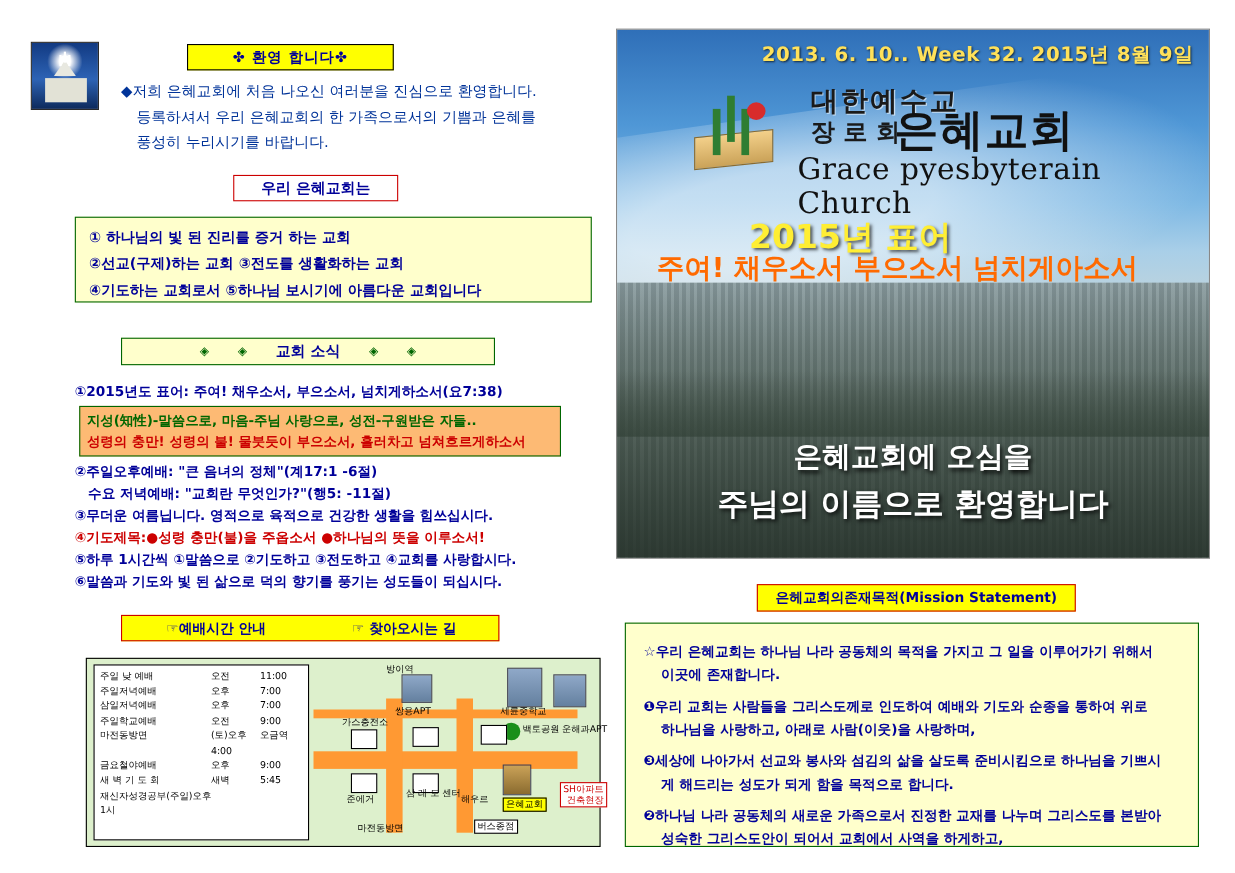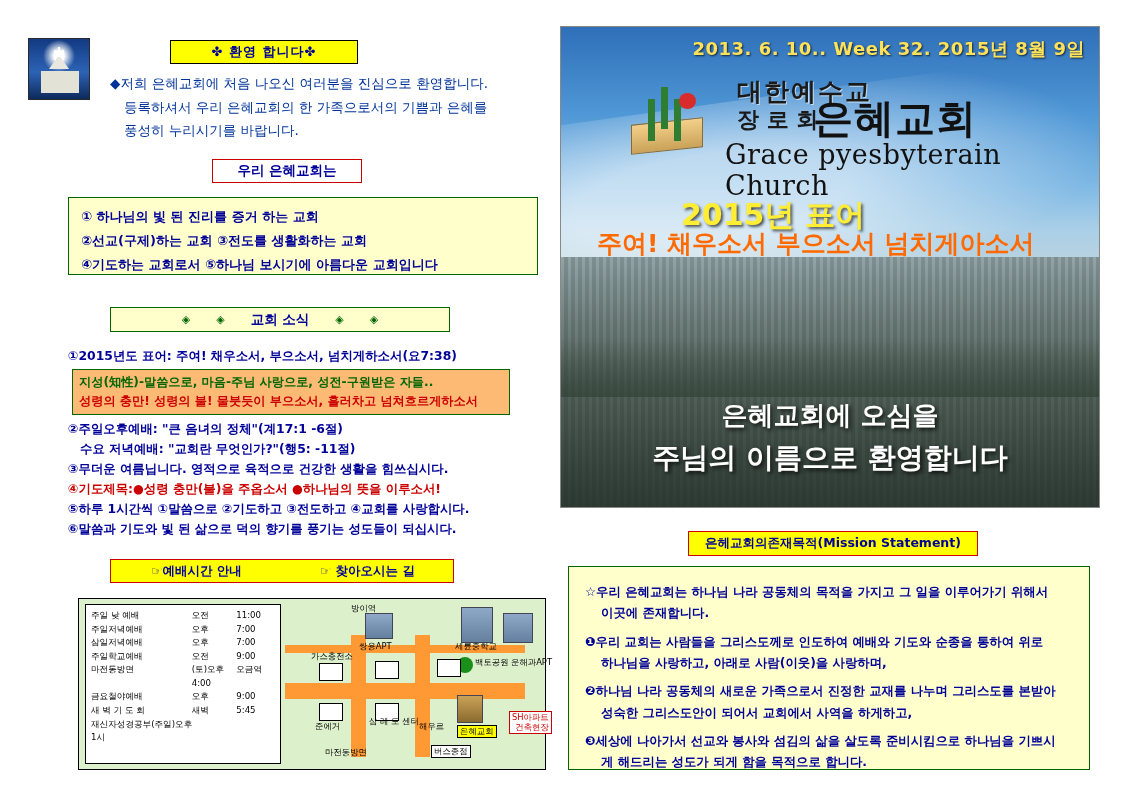--- a/index.html
+++ b/index.html
@@ -389,23 +389,23 @@
     <div class="mission-box">
       <div class="p">
         <span>☆우리 은혜교회는 하나님 나라 공동체의 목적을 가지고 그 일을 이루어가기 위해서</span>
         <span class="sub">이곳에  존재합니다.</span>
       </div>
       <div class="p">
         <span>❶우리 교회는 사람들을 그리스도께로 인도하여 예배와 기도와 순종을 통하여 위로</span>
         <span class="sub">하나님을 사랑하고, 아래로 사람(이웃)을 사랑하며,</span>
       </div>
       <div class="p">
+        <span>❸세상에 나아가서 선교와 봉사와 섬김의 삶을 살도록 준비시킴으로 하나님을 기쁘시</span>
+        <span class="sub">게 해드리는 성도가 되게 함을 목적으로 합니다.</span>
+      </div>
+      <div class="p">
         <span>❷하나님 나라 공동체의 새로운 가족으로서 진정한 교재를 나누며 그리스도를 본받아</span>
         <span class="sub">성숙한 그리스도안이 되어서 교회에서 사역을 하게하고,</span>
       </div>
-      <div class="p">
-        <span>❸세상에 나아가서 선교와 봉사와 섬김의 삶을 살도록 준비시킴으로 하나님을 기쁘시</span>
-        <span class="sub">게 해드리는 성도가 되게 함을 목적으로 합니다.</span>
-      </div>
     </div>
 
   </div>
 </div>
 
 </body></html>

